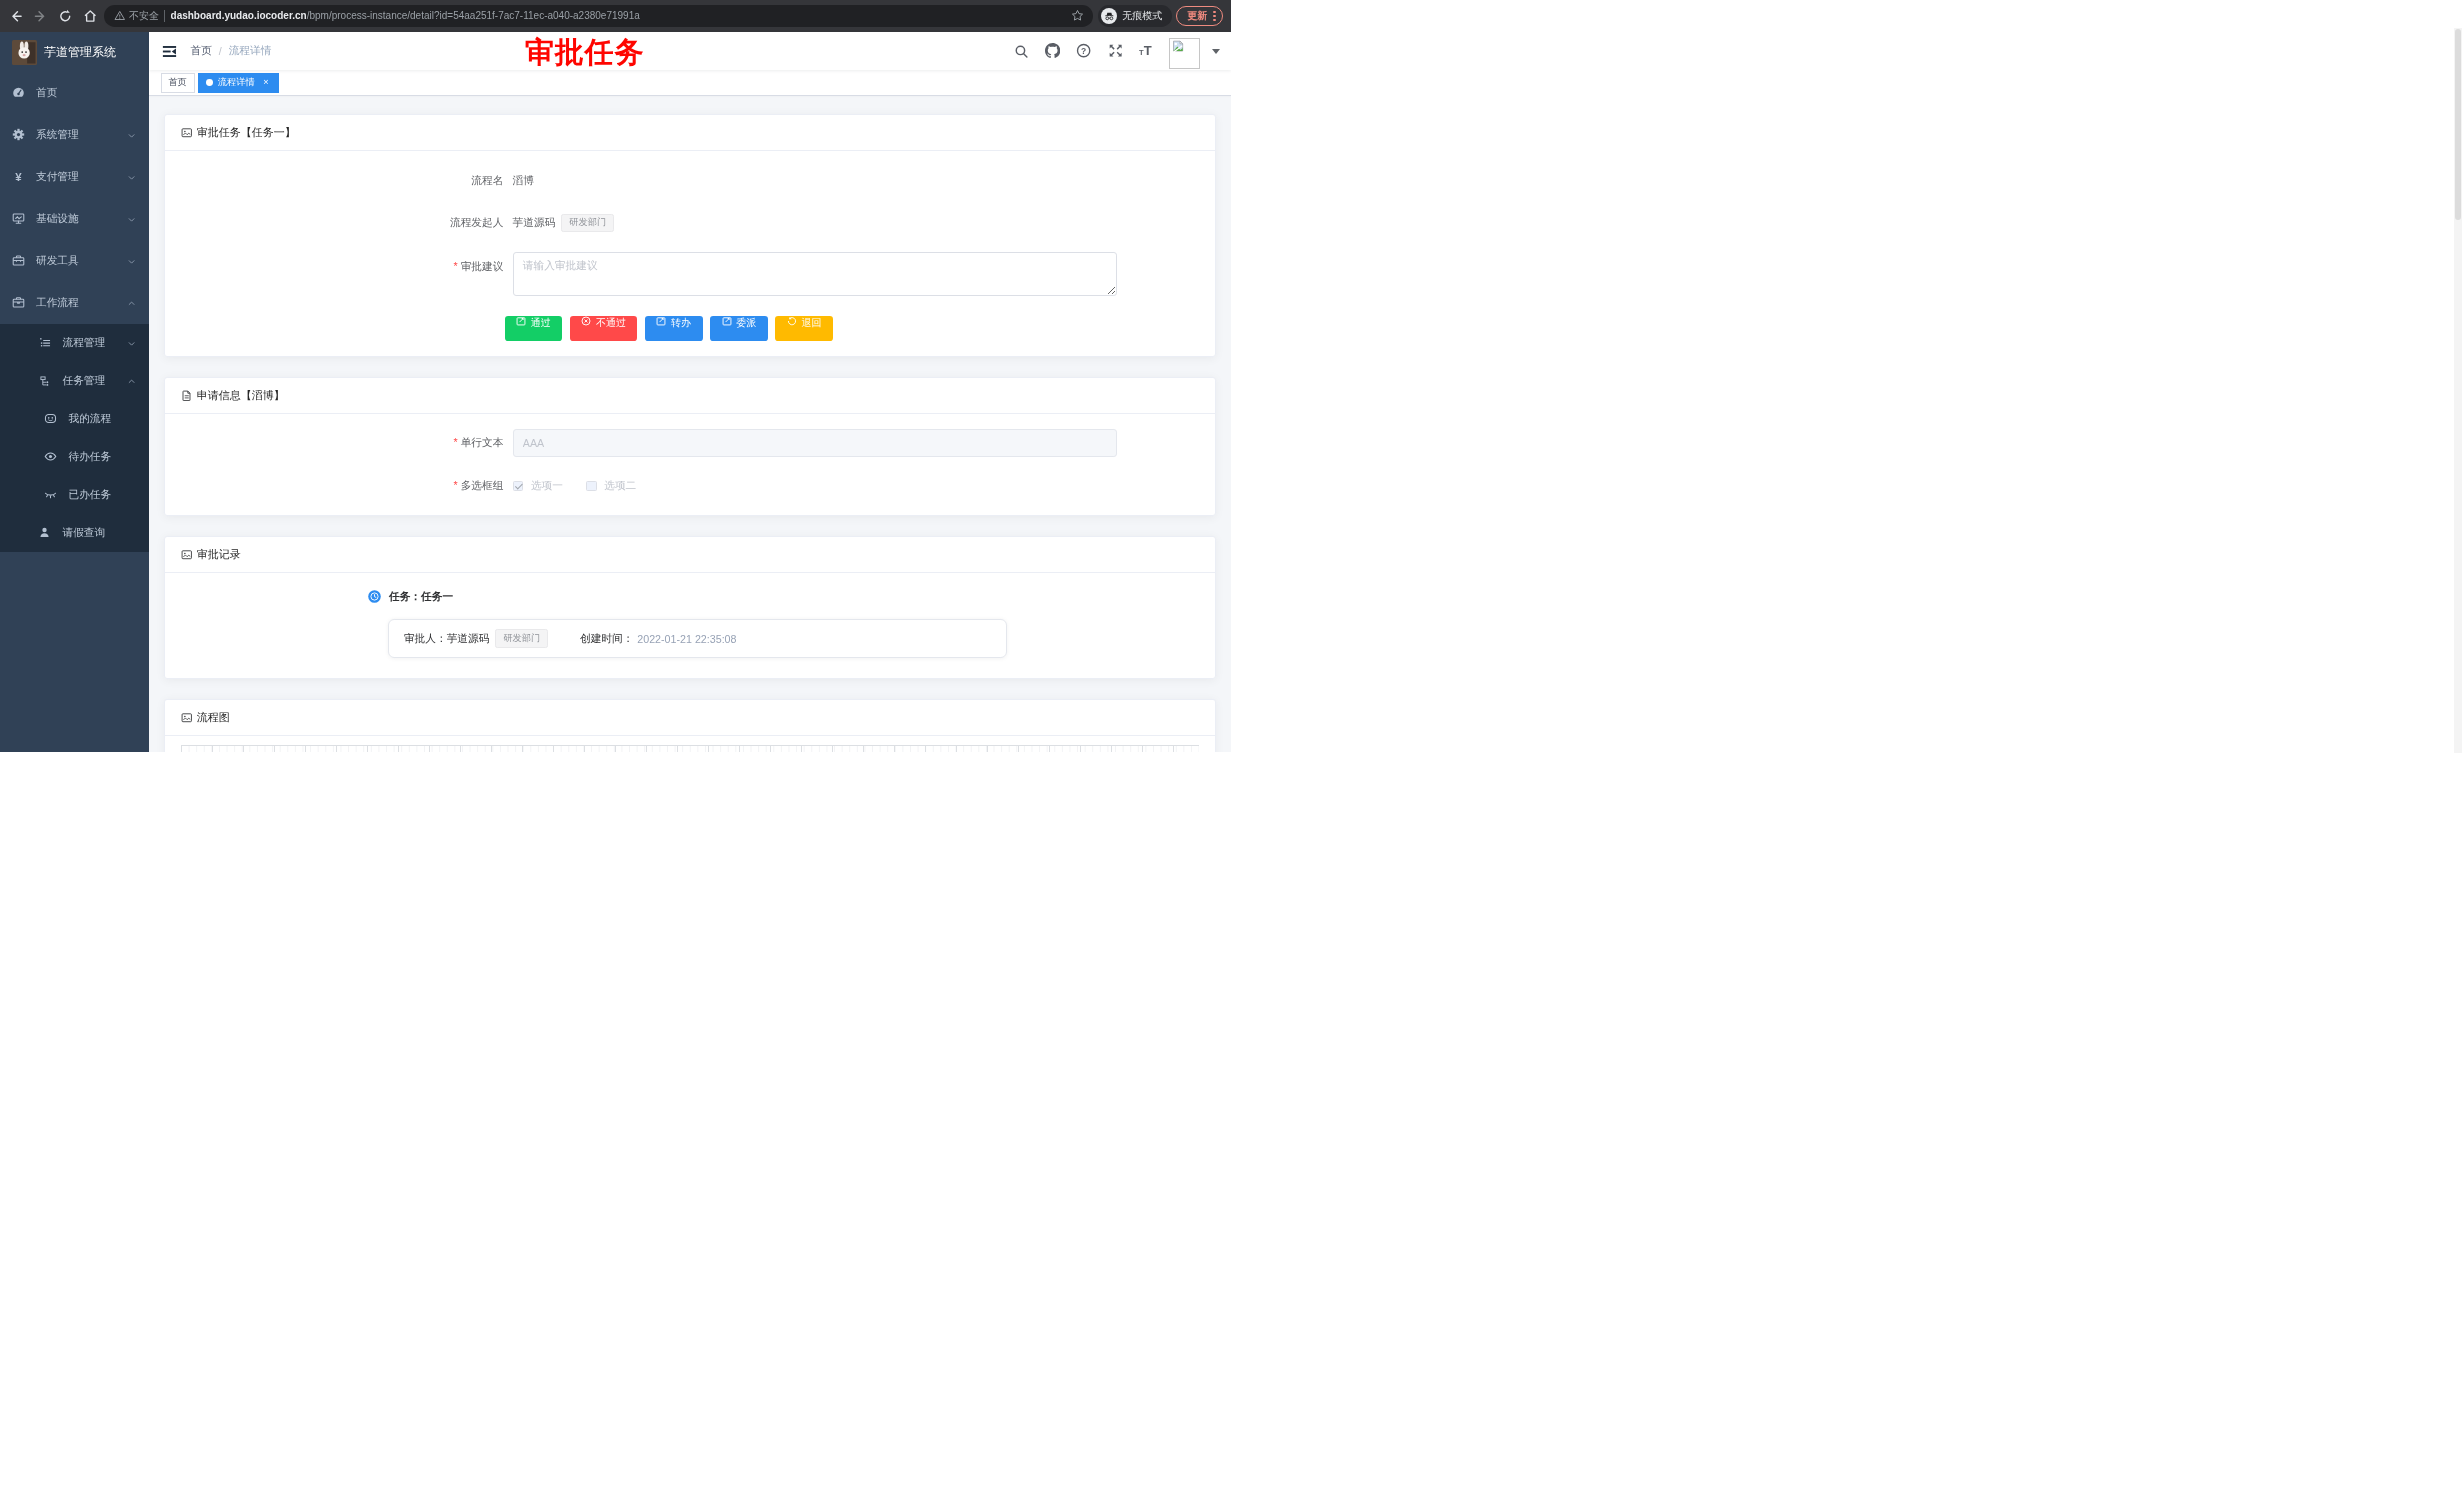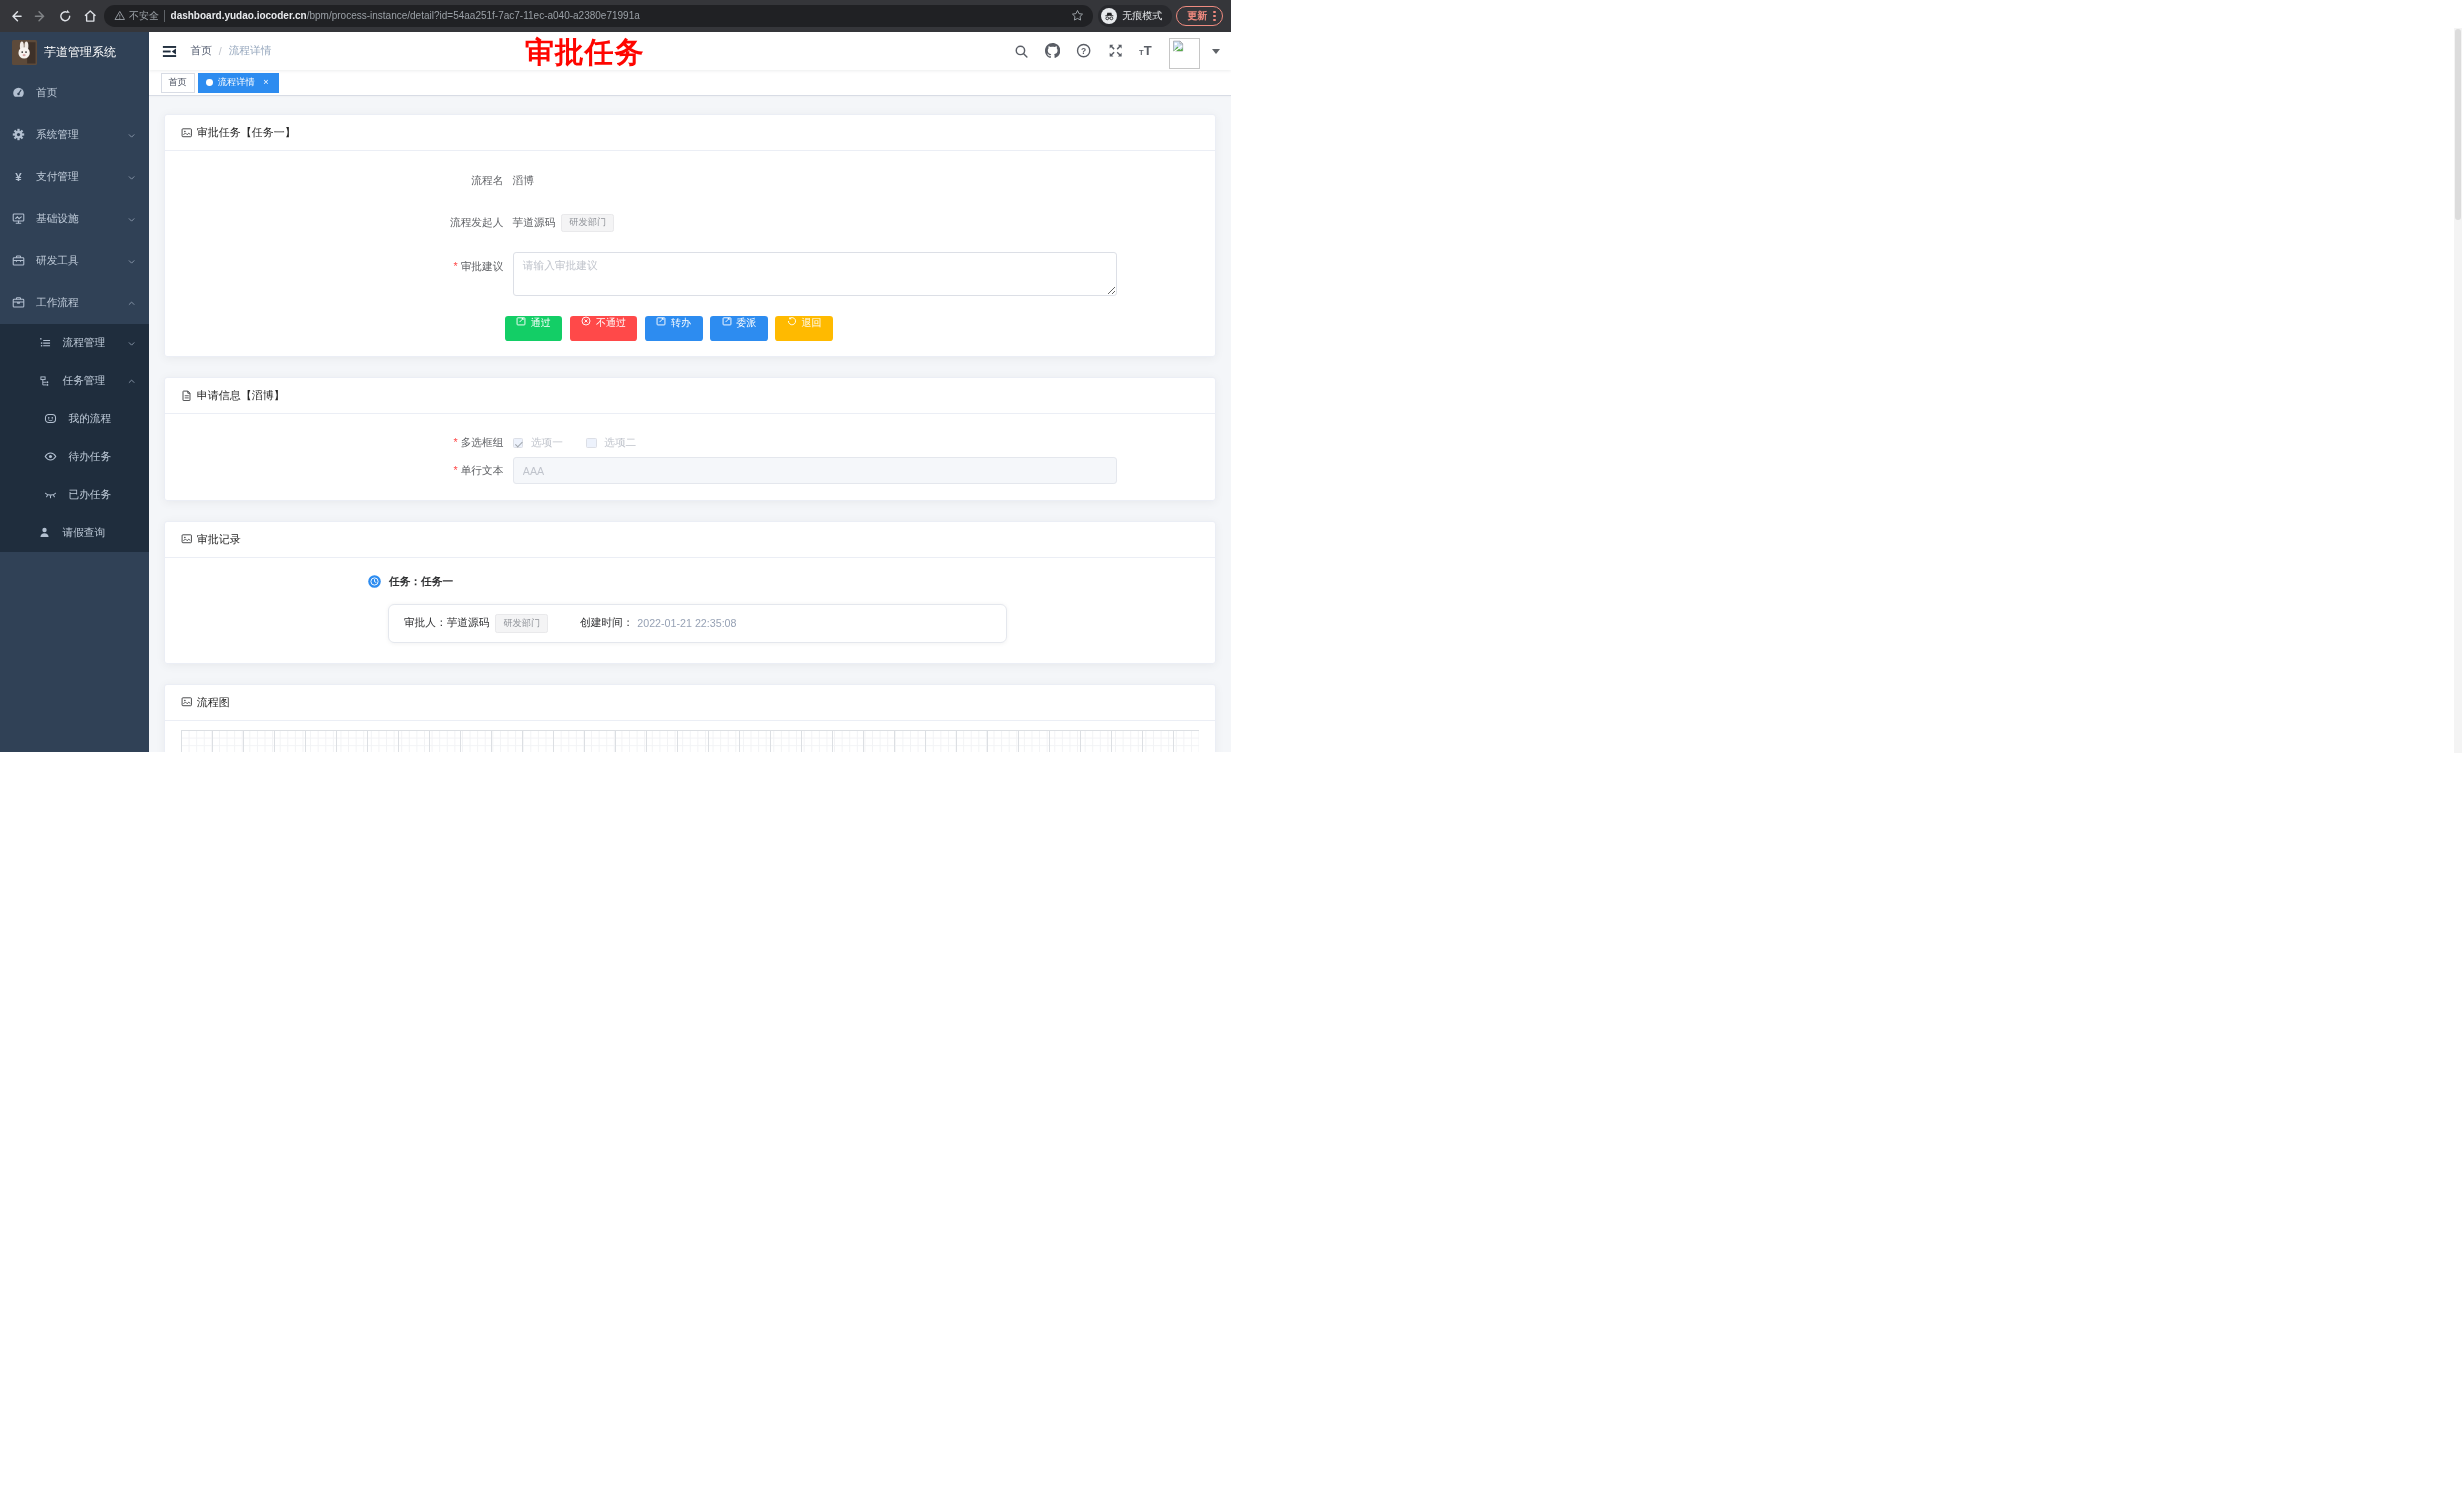--- a/index.html
+++ b/index.html
@@ -515,36 +515,36 @@
       <div class="card">
         <div class="card-head">
           <svg width="11.5" height="11.5" viewBox="0 0 16 16">
               <path d="M3.5 1.5h6l3 3V14a.7.7 0 0 1-.7.7H3.5a.7.7 0 0 1-.7-.7V2.2c0-.39.31-.7.7-.7z" stroke="#303133" stroke-width="1.2" fill="none"></path>
               <path d="M9.5 1.5v3h3" stroke="#303133" stroke-width="1.2" fill="none"></path>
               <path d="M5.2 8h5.6M5.2 11h5.6" stroke="#303133" stroke-width="1.1"></path>
             </svg>
           <span>申请信息【滔博】</span>
         </div>
         <div class="card-body">
+          <div class="form-row">
+            <span class="f-label req">单行文本</span>
+            <input class="dis-input" disabled="" value="AAA" style="">
+          </div>
           <div class="form-row" style="margin-bottom:0;">
             <span class="f-label req">多选框组</span>
             <span class="cb-group">
               <span class="cb">
                 <span class="cb-box checked"></span>
                 <span>选项一</span>
               </span>
               <span class="cb">
                 <span class="cb-box"></span>
                 <span>选项二</span>
               </span>
             </span>
-          </div>
-          <div class="form-row">
-            <span class="f-label req">单行文本</span>
-            <input class="dis-input" disabled="" value="AAA" style="">
           </div>
         </div>
       </div>
 
       <div class="card">
         <div class="card-head">
           <svg width="11.5" height="11.5" viewBox="0 0 16 16">
               <rect x="1.5" y="2.5" width="13" height="11" rx="1.2" stroke="#303133" stroke-width="1.2" fill="none"></rect>
               <circle cx="5.4" cy="6.3" r="1" fill="#303133"></circle>
               <path d="M3.2 11.2l2.9-2.9 2.4 2.4 2.4-2.1 2 1.8" stroke="#303133" stroke-width="1.1" fill="none"></path>

